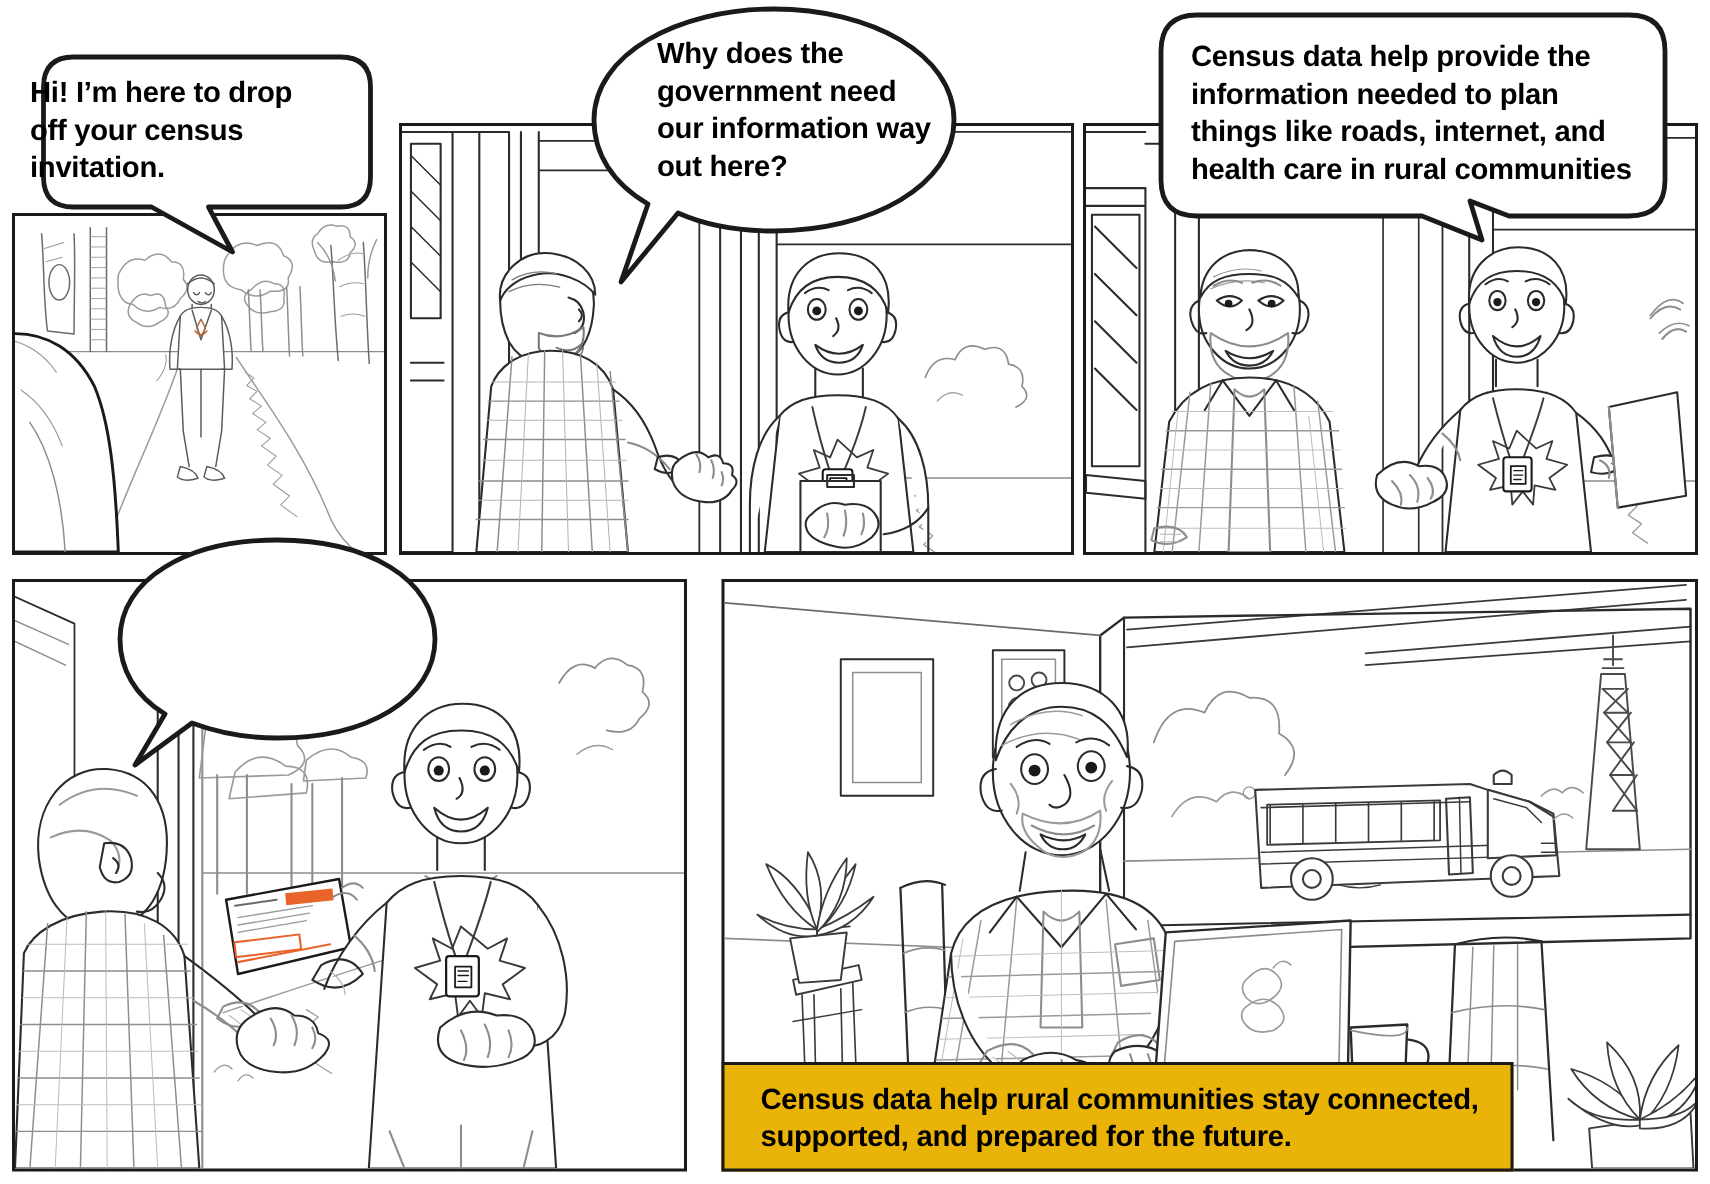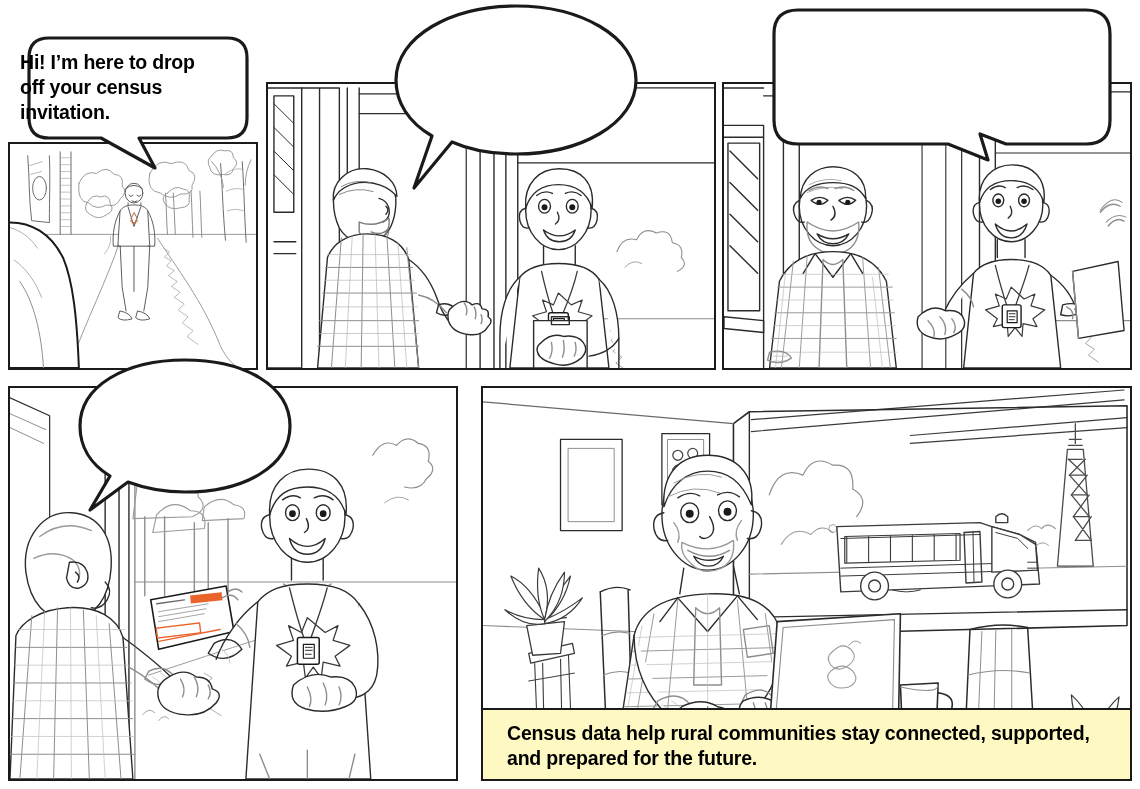--- a/index.html
+++ b/index.html
@@ -56,23 +56,23 @@
   #bubble-3 .btext { left: 22px; top: 18px; width: 302px; font-size: 19.5px; }
 
   #bubble-4 { left: 76px;  top: 376px; width: 218px; height: 134px; }
   #bubble-4 .btext { left: 28px; top: 8px; width: 180px; font-size: 19.5px; }
 
   
   #caption-box {
     position: absolute;
     left: 481px;
     top: 708px;
-    width: 651px;
+    width: 528px;
     height: 73px;
-    background: #fef9c3;
+    background: #eab308;
     border: 2.5px solid #1a1a1a;
     z-index: 30;
   }
   #caption-box .ctext {
     position: absolute;
     left: 24px; top: 11px; right: 14px;
     font-size: 19.5px;
     font-weight: bold;
     line-height: 1.3;
     color: #000;
@@ -665,26 +665,28 @@
     <svg viewBox="0 0 222 120">
       <path d="M22 2 H200 Q220 2 220 22 V82 Q220 102 200 102 H112 L128 132 L74 102 H22 Q2 102 2 82 V22 Q2 2 22 2 Z" fill="#ffffff" stroke="#1a1a1a" stroke-width="3.2" stroke-linejoin="round"></path>
     </svg>
     <div class="btext">Hi! I’m here to drop off your census invitation.</div>
   </div>
 
   <div class="bubble" id="bubble-2">
     <svg viewBox="0 0 248 188">
       <path d="M124 4 C188 4 244 34 244 78 C244 122 188 152 124 152 C100 152 78 148 60 140 L22 186 L40 134 C16 120 4 100 4 78 C4 34 60 4 124 4 Z" fill="#ffffff" stroke="#1a1a1a" stroke-width="3.2" stroke-linejoin="round"></path>
     </svg>
+    <div class="btext">Why does the government need our information way out here?</div>
   </div>
 
   <div class="bubble" id="bubble-3">
     <svg viewBox="0 0 340 150">
       <path d="M26 2 H314 Q338 2 338 26 V112 Q338 136 314 136 H234 L208 126 L216 152 L176 136 H26 Q2 136 2 112 V26 Q2 2 26 2 Z" fill="#ffffff" stroke="#1a1a1a" stroke-width="3.2" stroke-linejoin="round"></path>
     </svg>
+    <div class="btext">Census data help provide the information needed to plan things like roads, internet, and health care in rural communities</div>
   </div>
 
   <div class="bubble" id="bubble-4">
     <svg viewBox="0 0 218 134">
       <path d="M109 -16 C169 -16 214 10 214 50 C214 90 169 116 109 116 C88 116 68 112 52 106 L14 134 L34 100 C14 88 4 70 4 50 C4 10 49 -16 109 -16 Z" fill="#ffffff" stroke="#1a1a1a" stroke-width="3.2" stroke-linejoin="round"></path>
     </svg>
   </div>
 
   <div id="caption-box">
     <div class="ctext">Census data help rural communities stay connected, supported, and prepared for the future.</div>

